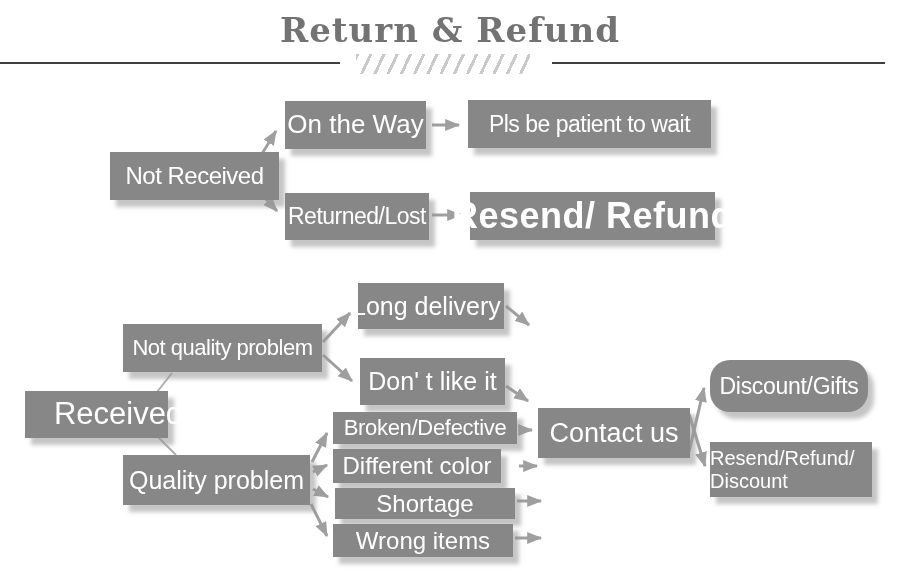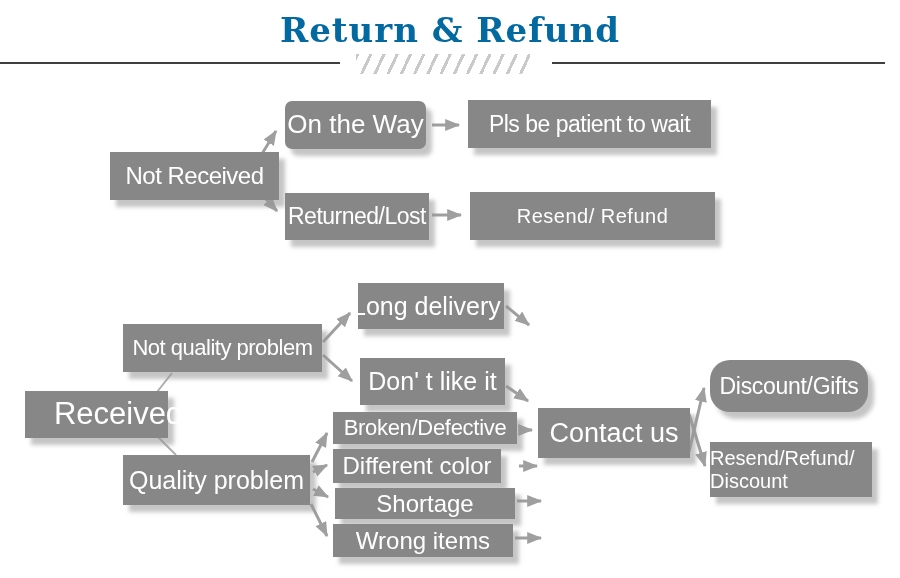--- a/index.html
+++ b/index.html
@@ -4,40 +4,40 @@
 <style>
   * { margin:0; padding:0; box-sizing:border-box; }
   html,body { background:#ffffff; }
   .canvas {
     position:relative; width:900px; height:578px; background:#ffffff;
     overflow:hidden; font-family:"Liberation Sans", sans-serif;
   }
   .title {
     position:absolute; left:0; top:10px; width:900px; text-align:center;
     font-family:"DejaVu Serif","Liberation Serif",serif; font-weight:bold;
-    font-size:34px; color:#0369a1; letter-spacing:1px;
+    font-size:34px; color:#737373; letter-spacing:1px;
   }
   .rule { position:absolute; top:62px; height:2px; background:#3f3f3f; }
   .rule-left  { left:0;  width:340px; }
   .rule-right { left:552px; width:333px; }
   .hatch {
     position:absolute; left:356px; top:54px; width:174px; height:20px;
     background:repeating-linear-gradient(115deg, #c9c9c9 0 3px, transparent 3px 12px);
   }
   .node {
     position:absolute; background:#878787; color:#ffffff;
     display:flex; align-items:center; justify-content:center;
     white-space:nowrap; box-shadow:6px 7px 4px rgba(150,150,150,.55);
     line-height:1.05;
   }
   .n-not-received   { left:110px; top:152px; width:169px; height:48px; font-size:24px; letter-spacing:-0.5px; }
-  .n-on-the-way     { left:285px; top:101px; width:141px; height:48px; font-size:26px;border-radius:7px; }
+  .n-on-the-way     { left:285px; top:101px; width:141px; height:48px; font-size:26px; }
   .n-pls-wait       { left:468px; top:100px; width:243px; height:48px; font-size:23px; letter-spacing:-0.5px; }
   .n-returned-lost  { left:285px; top:193px; width:144px; height:47px; font-size:23px; letter-spacing:-0.5px; }
-  .n-resend-refund  { left:470px; top:192px; width:245px; height:48px; font-size:20px; letter-spacing:0.5px; }
+  .n-resend-refund  { left:470px; top:192px; width:245px; height:48px; font-size:36px; letter-spacing:0.5px;font-weight:bold; }
   .n-received       { left:25px;  top:391px; width:143px; height:47px; font-size:31px;padding-left:44px; }
   .n-not-quality    { left:123px; top:324px; width:199px; height:48px; font-size:22px; letter-spacing:-0.5px;text-align:center; }
   .n-quality        { left:123px; top:455px; width:187px; height:50px; font-size:25px; }
   .n-long-delivery  { left:358px; top:283px; width:146px; height:46px; font-size:25px; justify-content:flex-start; text-indent:-6px; }
   .n-dont-like      { left:360px; top:358px; width:145px; height:47px; font-size:25px; }
   .n-broken         { left:333px; top:412px; width:184px; height:32px; font-size:22px; letter-spacing:-0.3px; }
   .n-different      { left:333px; top:449px; width:168px; height:34px; font-size:24px; }
   .n-shortage       { left:335px; top:488px; width:180px; height:31px; font-size:24px; }
   .n-wrong          { left:333px; top:524px; width:180px; height:33px; font-size:24px; }
   .n-contact        { left:538px; top:408px; width:152px; height:50px; font-size:27px; }

